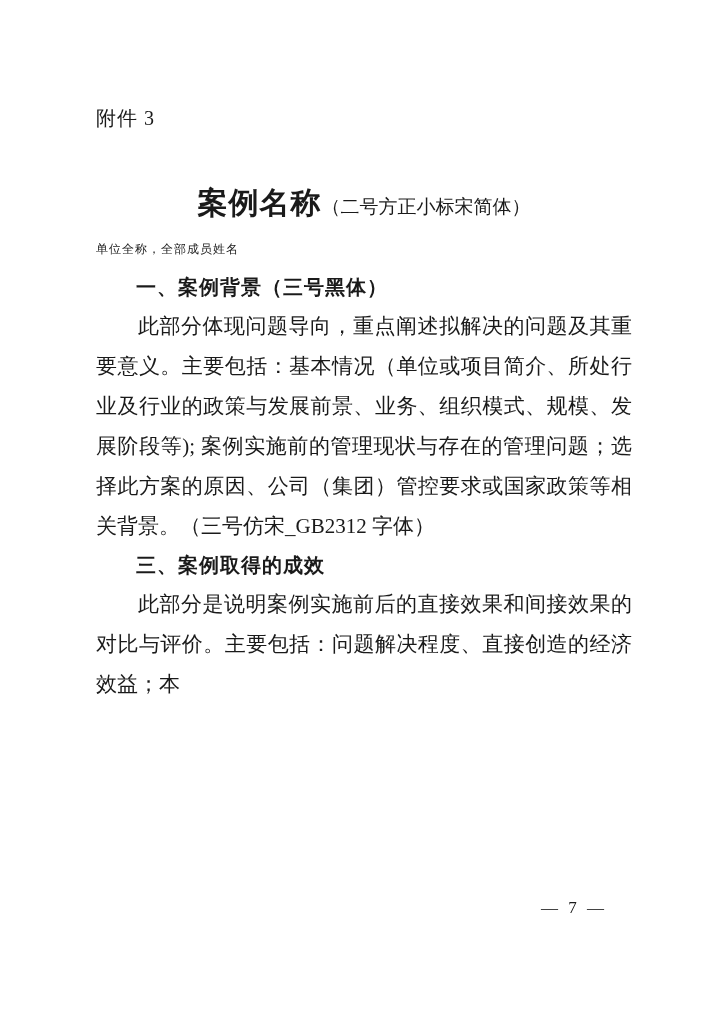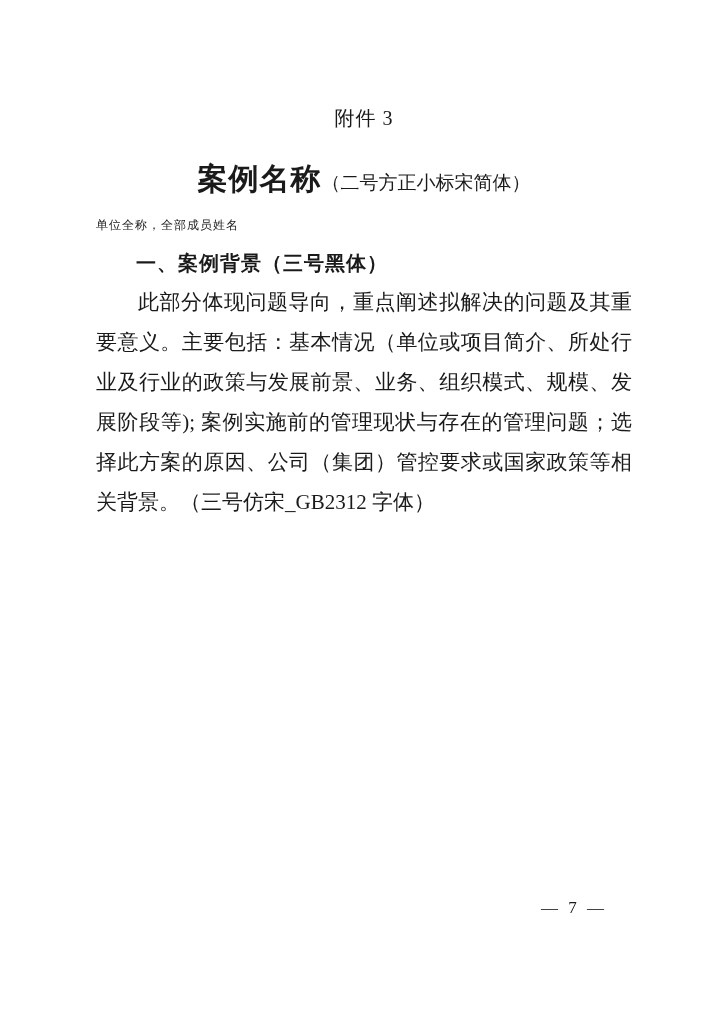--- a/index.html
+++ b/index.html
@@ -16,32 +16,31 @@
     position: absolute;
     inset: 0;
     background: #ffffff;
     padding: 0 92px 0 96px; 
   }
   .attachment {
     margin-top: 107px;
     font-size: 20px;
     line-height: 22px;
     letter-spacing: 1px;
-    text-align: center;
   }
   .doc-title {
     margin-top: 26px;
     text-align: center;
     font-size: 25px;
     line-height: 27px;
     font-weight: bold;
     letter-spacing: 2px;
   }
   .case-title {
-    margin-top: 34px;
+    margin-top: 58px;
     text-align: center;
     line-height: 32px;
     white-space: nowrap;
   }
   .case-title-main {
     font-size: 30px;
     font-weight: bold;
     letter-spacing: 1px;
   }
   .case-title-note {
@@ -94,16 +93,20 @@
   <div class="byline">单位全称，全部成员姓名</div>
 
   <div class="section">
     <h3 class="section-heading first-heading">一、案例背景（三号黑体）</h3>
     <p class="para">此部分体现问题导向，重点阐述拟解决的问题及其重要意义。主要包括：基本情况（单位或项目简介、所处行业及行业的政策与发展前景、业务、组织模式、规模、发展阶段等); 案例实施前的管理现状与存在的管理问题；选择此方案的原因、公司（集团）管控要求或国家政策等相关背景。（三号仿宋_GB2312 字体）</p>
   </div>
 
   <div class="section">
   </div>
 
+  <div class="section">
+    <h3 class="section-heading">三、案例取得的成效</h3>
+    <p class="para">此部分是说明案例实施前后的直接效果和间接效果的对比与评价。主要包括：问题解决程度、直接创造的经济效益；本</p>
+  </div>
 
   <div class="page-number">— 7 —</div>
 
 </div>
 
 </body></html>

